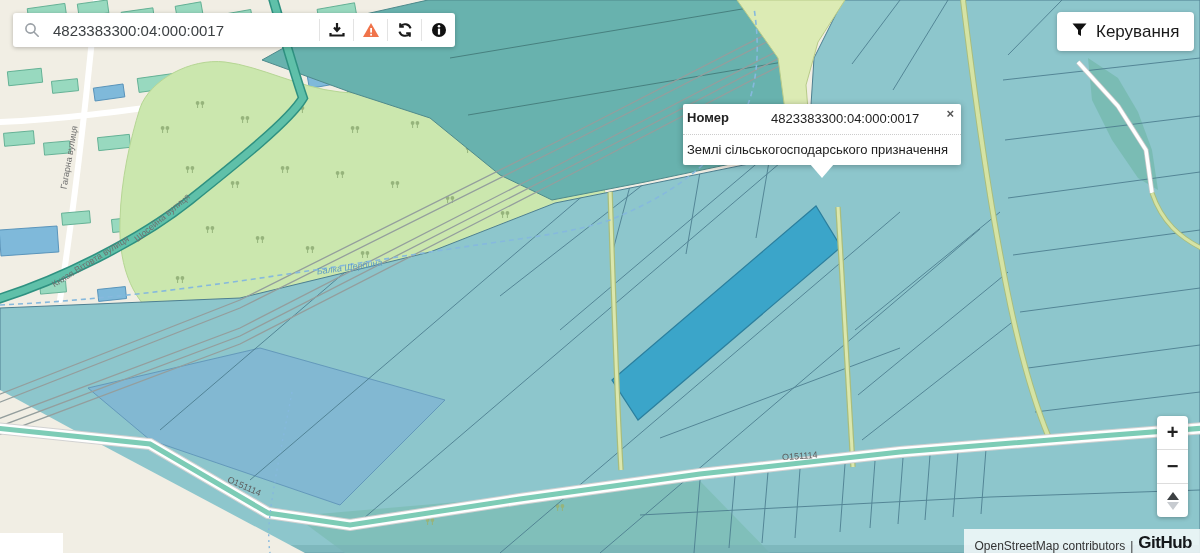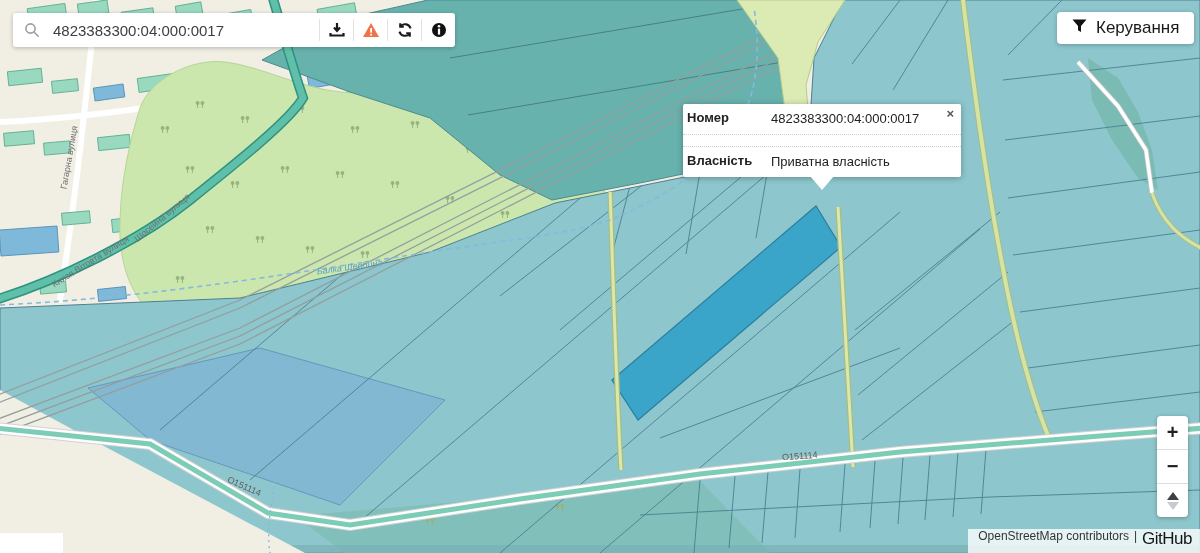--- a/index.html
+++ b/index.html
@@ -11,21 +11,21 @@
   .searchbar{position:absolute;left:13px;top:13px;width:442px;height:34px;background:#fff;
     border-radius:3px;box-shadow:0 1px 4px rgba(0,0,0,.25);display:flex;align-items:center;z-index:20;}
   .searchbar .mag{width:38px;display:flex;justify-content:center;align-items:center;}
   .searchbar input{border:none;outline:none;flex:1;font-size:15px;color:#3c4043;
     font-family:"Liberation Sans",sans-serif;background:transparent;}
   .sb-actions{display:flex;align-items:center;height:100%;}
   .sb-btn{width:33px;height:22px;display:flex;align-items:center;justify-content:center;
     border-left:1px solid #e3e3e3;cursor:pointer;}
 
   
-  .manage-btn{position:absolute;left:1057px;top:12px;height:32px;background:#fff;border-radius:4px;
+  .manage-btn{position:absolute;left:1057px;top:12px;height:39px;background:#fff;border-radius:4px;
     box-shadow:0 1px 4px rgba(0,0,0,.25);display:flex;align-items:center;gap:9px;padding:0 15px;
     font-size:17px;color:#1a1a1a;z-index:20;cursor:pointer;}
 
   
   .popup{position:absolute;left:683px;top:104px;width:278px;background:#fff;border-radius:2px;
     box-shadow:0 1px 6px rgba(0,0,0,.3);z-index:15;font-size:13px;color:#222;}
   .popup-close{position:absolute;right:7px;top:3px;font-size:13px;font-weight:bold;color:#555;
     cursor:pointer;line-height:14px;}
   .popup-row{display:flex;padding:6px 12px 5px 4px;}
   .popup-row + .popup-row{border-top:1px dotted #ccc;}
@@ -40,24 +40,24 @@
   .zoomctl .zbtn{height:33px;display:flex;align-items:center;justify-content:center;
     font-size:20px;font-weight:bold;color:#222;cursor:pointer;}
   .zoomctl .zbtn + .zbtn{border-top:1px solid #ddd;}
   .tri-up{width:0;height:0;border-left:6px solid transparent;border-right:6px solid transparent;
     border-bottom:8px solid #3c4043;margin-bottom:2px;}
   .tri-down{width:0;height:0;border-left:6px solid transparent;border-right:6px solid transparent;
     border-top:8px solid #c7cbd0;}
 
   
   .attrib{position:absolute;right:0;bottom:0;height:24px;background:rgba(255,255,255,.78);
-    display:flex;align-items:flex-start;padding:0 8px 0 10px;gap:5px;z-index:20;}
+    display:flex;align-items:flex-end;padding:0 8px 0 10px;gap:5px;z-index:20;}
   .attrib .osm{font-size:12px;color:#333;}
   .attrib .sep{font-size:12px;color:#333;}
-  .attrib .gh{font-size:17px;font-weight:normal;color:#14171a;letter-spacing:-.5px;}
+  .attrib .gh{font-size:17px;font-weight:bold;color:#14171a;letter-spacing:-.5px;}
 
   .corner-box{position:absolute;left:0;top:533px;width:63px;height:20px;background:#fff;z-index:10;}
 </style>
 </head>
 <body>
 
 <svg id="map" viewBox="0 0 1200 553" xmlns="http://www.w3.org/2000/svg">
   <defs>
     <clipPath id="parcelsClip">
       <path d="M843,0 L814,58 L808,152 L645,185 L555,203 L430,252 L240,298 L0,308 L0,553 L1200,553 L1200,0 Z"></path>
@@ -322,24 +322,21 @@
   <span>Керування</span>
 </div>
 
 <div class="popup">
   <span class="popup-close">×</span>
   <div class="popup-row">
     <span class="popup-label">Номер</span>
     <span class="popup-value">4823383300:04:000:0017</span>
   </div>
   <div class="popup-row">
-  </div>
-  <div class="popup-row">
-    <span class="popup-label">Власність</span>
-    <span class="popup-value">Приватна власність</span>
+    <span class="popup-value">Землі сільськогосподарського призначення</span>
   </div>
   <div class="popup-tail"></div>
 </div>
 
 <div class="zoomctl">
   <div class="zbtn">+</div>
   <div class="zbtn">−</div>
   <div class="zbtn" style="flex-direction:column;">
     <span class="tri-up"></span>
     <span class="tri-down"></span>

